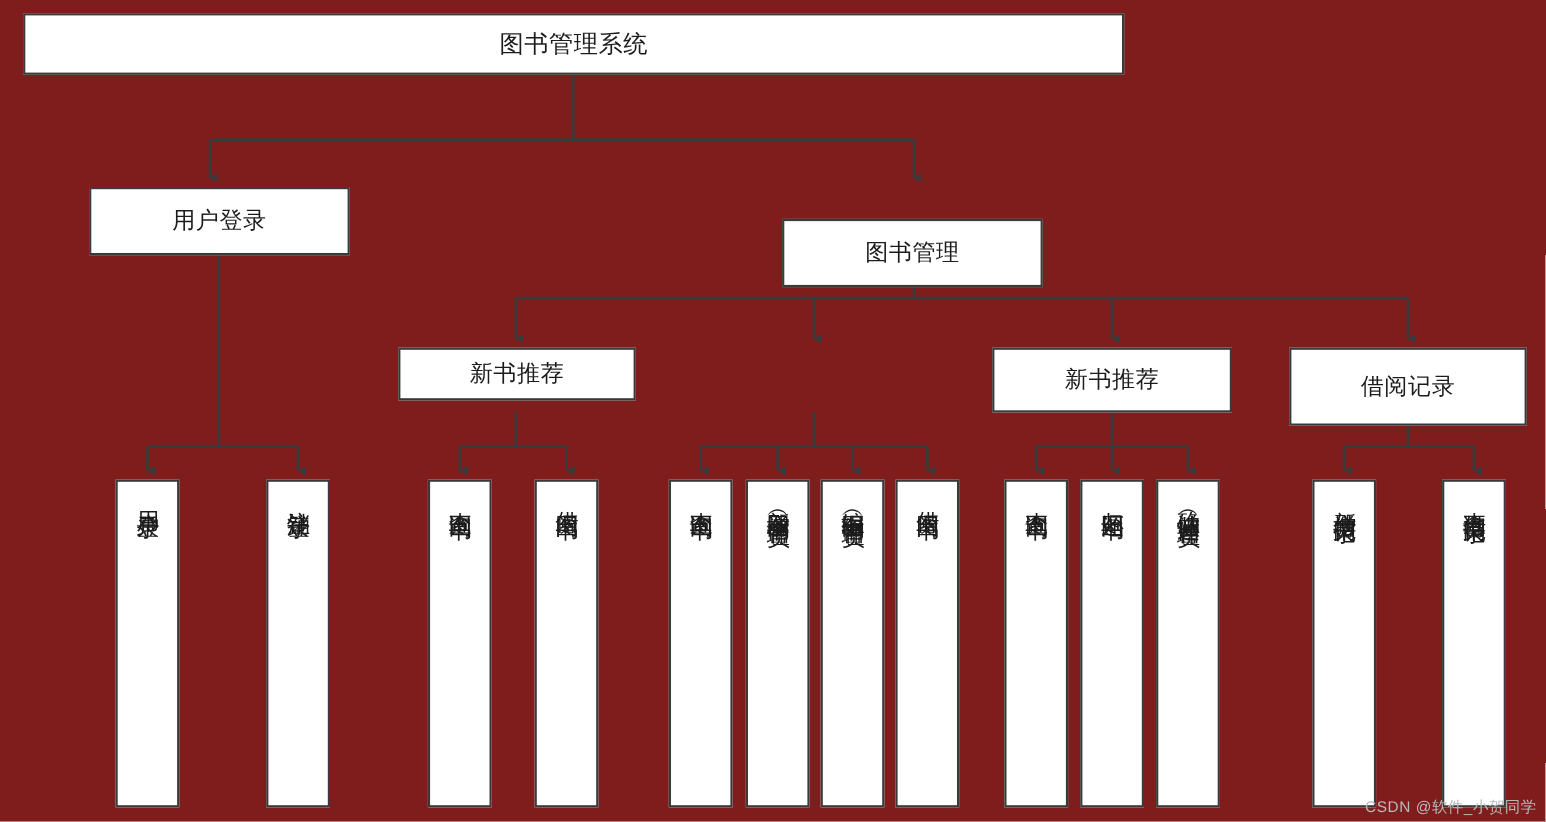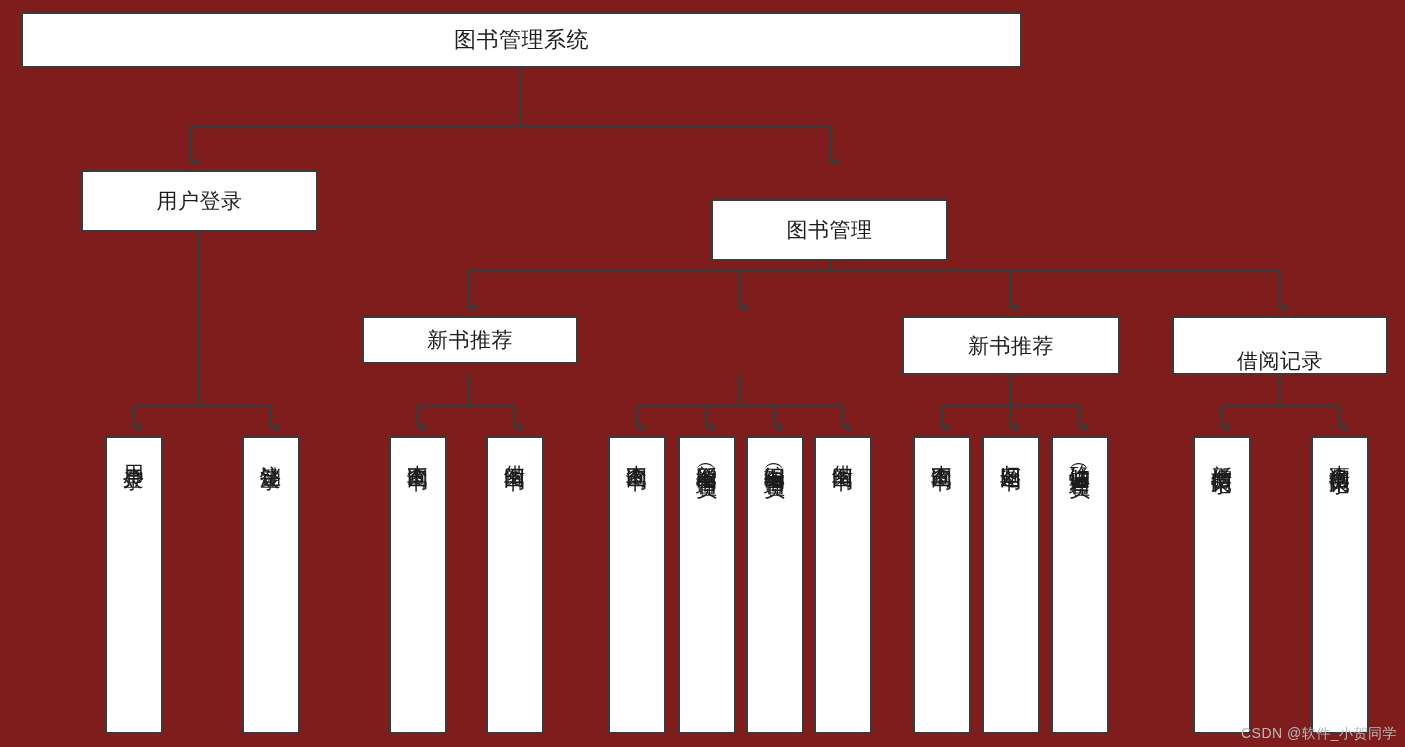--- a/index.html
+++ b/index.html
@@ -141,21 +141,21 @@
 
   <div class="node lvl3" style="left:362px; top:316px; width:216px; height:48px;">
     <span class="lbl">新书推荐</span>
   </div>
 
 
   <div class="node lvl3" style="left:902px; top:316px; width:218px; height:59px;">
     <span class="lbl">新书推荐</span>
   </div>
 
-  <div class="node lvl3" style="left:1172px; top:316px; width:216px; height:59px;align-items:flex-end;">
+  <div class="node lvl3" style="left:1172px; top:316px; width:216px; height:71px;">
     <span class="lbl">借阅记录</span>
   </div>
 
   <div class="node leaf" style="left:105px; top:436px; width:58px; height:298px;">
     <span class="lbl">用户登录</span>
   </div>
 
   <div class="node leaf" style="left:242px; top:436px; width:58px; height:298px;">
     <span class="lbl">注销登录</span>
   </div>

